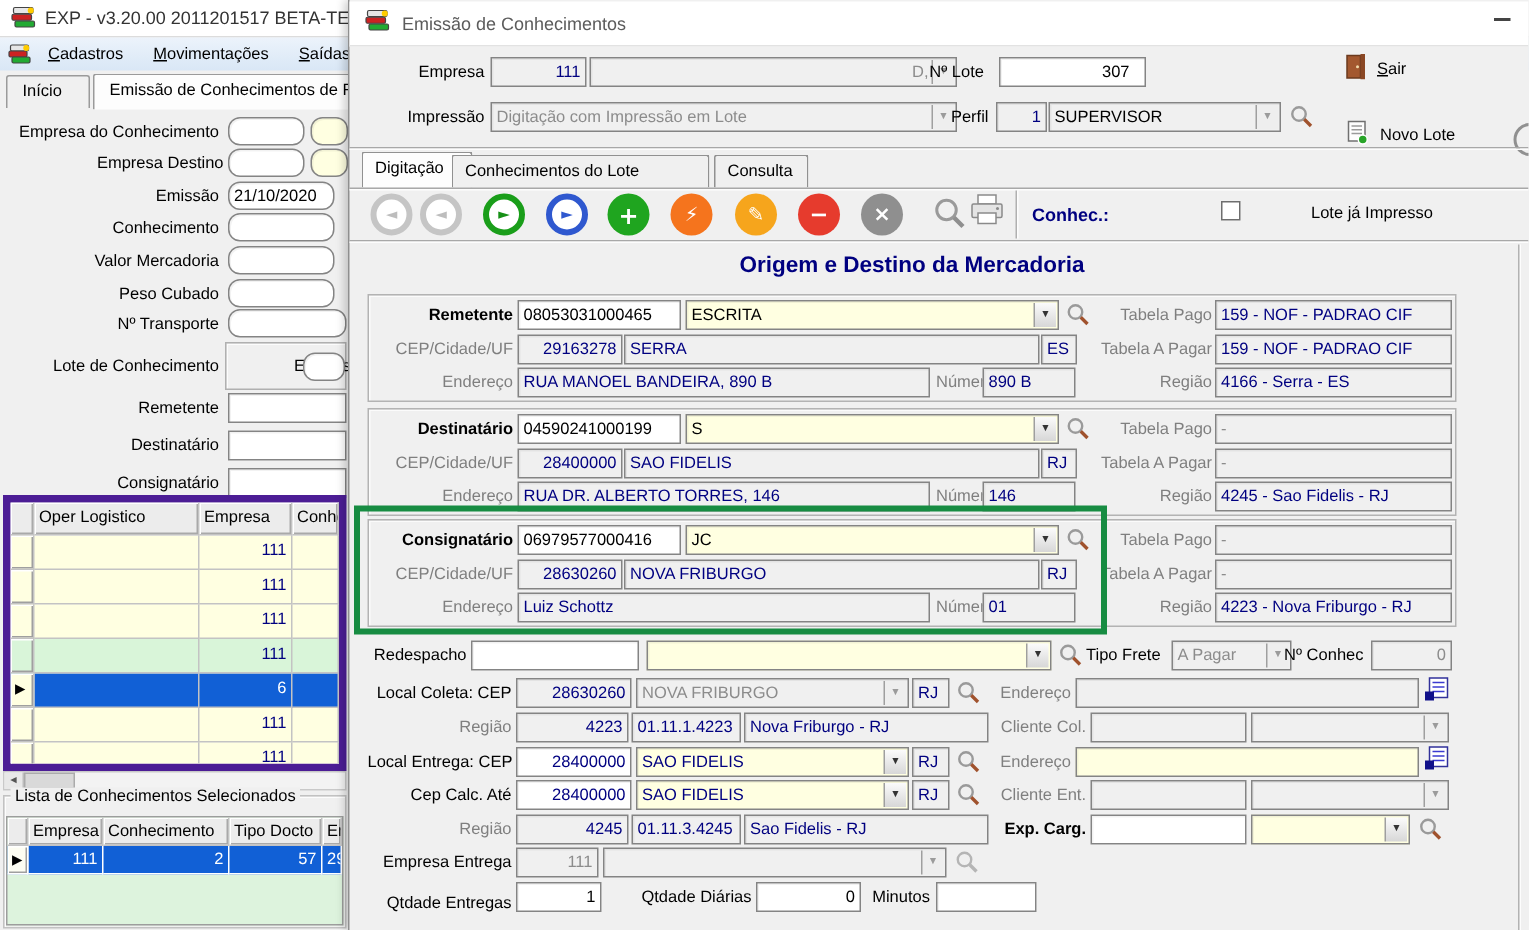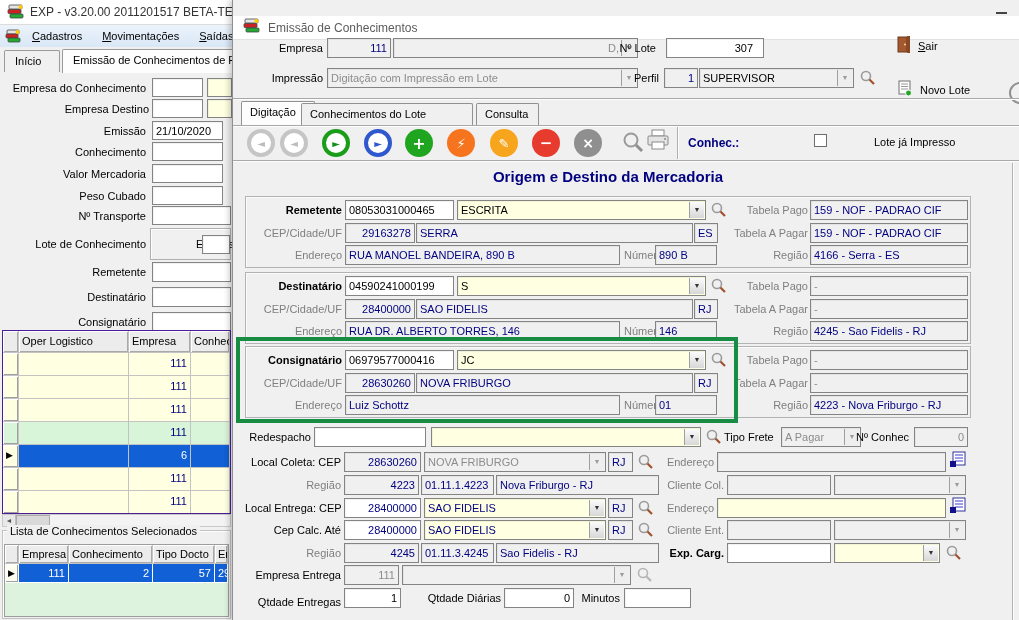--- a/index.html
+++ b/index.html
@@ -7,21 +7,21 @@
   body { font-family:"Liberation Sans", sans-serif; font-size:11px; color:#000; }
   #stage { position:absolute; left:0; top:0; width:1019px; height:620px; overflow:hidden; background:#f0f0f0; }
 
   
   .lbl { position:absolute; text-align:right; white-space:nowrap; font-size:11px; line-height:13px; color:#000; }
   .lbl.g { color:#7f7f7f; }
   .lbl.b { font-weight:bold; }
   .lbl.l { text-align:left;margin-left:40px; }
   .fld { position:absolute; height:20px; background:#fff; border:1px solid #848484; box-shadow:inset 1px 1px 0 rgba(0,0,0,.05);
          font-size:11px; line-height:16px; padding:1px 3px; white-space:nowrap; overflow:hidden; color:#000; }
-  .fld.h19 { height:19px; }
+  .fld.h19 { height:19px;border-radius:8px; }
   .fld.y { background:#ffffe1; }
   .fld.d { background:#f0f0f0; }
   .fld.n { color:#000080; }
   .fld.gt { color:#8c8c8c; }
   .fld.r { text-align:right; }
   .fld.pr { padding-right:18px; }
   .dd { position:absolute; top:1px; right:1px; bottom:1px; width:15px; border-left:1px solid #9f9f9f;
         background:linear-gradient(#fbfbfb,#d7d7d7); color:#333; font-size:7px; display:flex; align-items:center; justify-content:center; }
   .dd::after { content:"▼"; }
   .dd.dis { color:#9b9b9b; background:#eeeeee; }
@@ -37,21 +37,21 @@
   .mw-menu { position:absolute; left:0; top:25px; width:100%; height:22px; background:linear-gradient(#ecf3fb,#d9e7f6);
              display:flex; align-items:center; gap:2px; padding-left:5px; }
   .mi { display:inline-block; padding:3px 9px; }
   .mi::first-letter { text-decoration:underline; }
   .mw-tabs { position:absolute; left:0; top:47px; width:100%; height:26px; }
   .mtab { position:absolute; border:1px solid #9a9a9a; border-bottom:none; border-radius:2px 2px 0 0; background:#f0f0f0;
           padding:4px 10px 0; height:22px; top:3px; overflow:hidden; white-space:nowrap; }
   .mtab.active { background:#fdfdfd; top:2px; height:24px; }
 
   
-  .grid1 { position:absolute; left:2px; top:330px; width:229px; height:184px; background:#fff; border:1px solid #4c1d95; overflow:hidden; }
+  .grid1 { position:absolute; left:2px; top:330px; width:229px; height:184px; background:#fff; border:5px solid #4c1d95; overflow:hidden; }
   .g1head, .g1row { display:flex; }
   .g1head { height:22px; }
   .g1row { height:23px; }
   .gc { border-right:1px solid #c3c3c3; border-bottom:1px solid #c3c3c3; overflow:hidden; padding:4px 3px 0; white-space:nowrap; }
   .g1head .gc { background:#ececec; box-shadow:inset 1px 1px 0 #fff, inset -1px -1px 0 #a9a9a9; padding-top:4px; }
   .c0 { width:16px; } .c1 { width:110px; } .c2 { width:62px; text-align:right; } .c3 { flex:1; }
   .ry { background:#ffffe1; } .rg { background:#d9f5d9; } .rs { background:#1160d6; color:#fff; }
   .g1row .c2 { color:#000080; }
   .g1row.rs .c2 { color:#fff; }
   .indcell { box-shadow:inset 1px 1px 0 #fff, inset -1px -1px 0 #9f9f9f; font-size:9px; padding-top:5px; }
@@ -72,21 +72,21 @@
   .d0 { width:14px; } .d1 { width:50px; text-align:right; } .d2 { width:84px; text-align:right; } .d3 { width:62px; text-align:right; } .d4 { flex:1; }
   .g2row.rs .gc { border-color:#fff; }
   .g2row .indcell { background:#fdfdf2; color:#000; font-size:9px; padding-top:4px; }
 
   
   .lotebox { position:absolute; left:150px; top:228px; width:81px; height:32px; border:1px solid #b0b0b0; box-shadow:inset 1px 1px 0 #fcfcfc; }
 
   
   .dialog { position:absolute; left:232px; top:0; width:787px; height:620px; background:#f0f0f0;
             border-left:1px solid #8f8f8f; box-shadow:-3px 0 6px rgba(0,0,0,.2); }
-  .dlg-title { position:absolute; left:0; top:16px; width:100%; height:24px; background:#fff; border-bottom:1px solid #e2e2e2;
+  .dlg-title { position:absolute; left:0; top:1px; width:100%; height:30px; background:#fff; border-bottom:1px solid #e2e2e2;
                display:flex; align-items:center; gap:8px; padding-left:10px; font-size:12px; color:#5c5c5c; }
   .minbtn { position:absolute; right:12px; top:12px; width:11px; height:2px; background:#444; }
   .dtab { position:absolute; border:1px solid #919191; border-bottom:none; border-radius:2px 2px 0 0; background:#f0f0f0;
           padding:4px 8px 0; height:22px; top:103px; overflow:hidden; white-space:nowrap; }
   .dtab.active { background:#fdfdfd; top:101px; height:24px; }
 
   .tbtn { position:absolute; top:129px; width:28px; height:28px; border-radius:50%; display:flex; align-items:center; justify-content:center;
           font-family:"DejaVu Sans", sans-serif; font-size:13px; font-weight:bold; color:#fff; }
   .tb-ring { background:#fff; border:4px solid; }
   .tb0, .tb1 { border-color:#c5c5c5; color:#bdbdbd; font-size:10px; }

